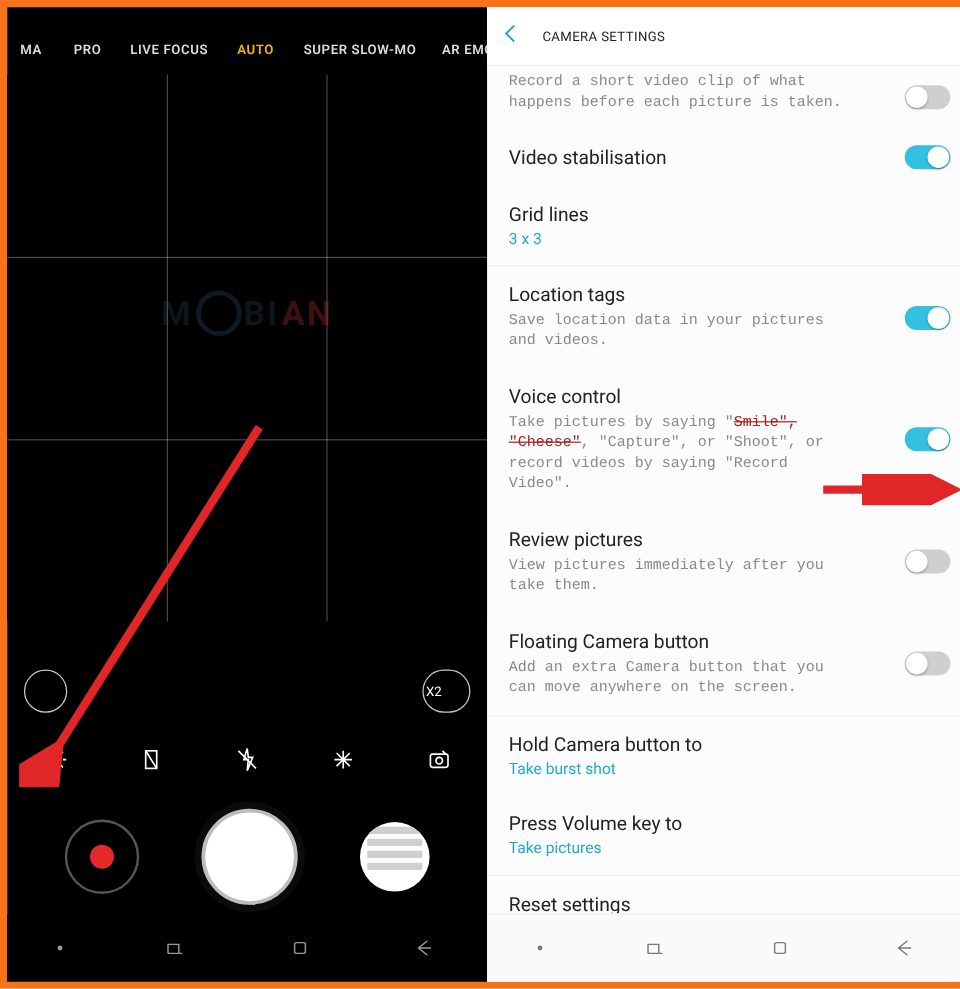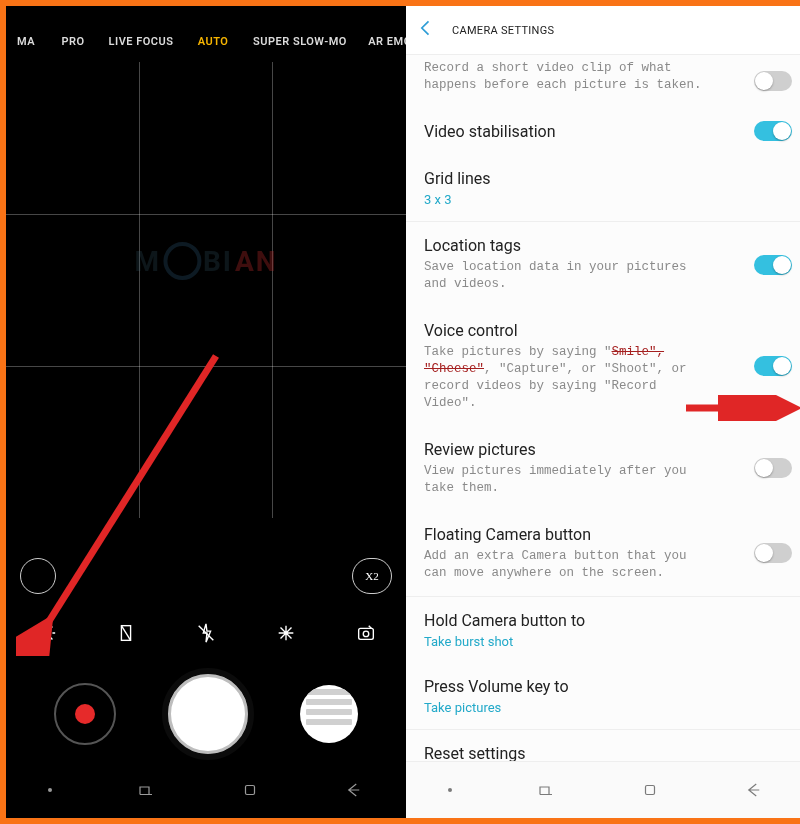--- a/index.html
+++ b/index.html
@@ -13,21 +13,21 @@
   .mode{flex:none;color:#dcdcdc;font-size:11px;font-weight:600;letter-spacing:.5px;text-align:center;}
   .mode.sel{color:#f7b500;}
   .viewf{position:absolute;left:0;top:56px;width:400px;height:456px;background:#000;}
   .gridline{position:absolute;background:rgba(255,255,255,.28);}
   .gl-v1{top:0;bottom:0;width:1px;left:133px;}
   .gl-v2{top:0;bottom:0;width:1px;left:266px;}
   .gl-h1{left:0;right:0;height:1px;top:152px;}
   .gl-h2{left:0;right:0;height:1px;top:304px;}
   .watermark{position:absolute;top:180px;left:50%;transform:translateX(-50%);color:rgba(60,100,120,.22);font-size:28px;font-weight:700;letter-spacing:2px;display:flex;align-items:center;gap:2px;}
   .watermark .ring{width:30px;height:30px;border:4px solid rgba(60,120,160,.22);border-radius:50%;display:inline-block;}
-  .pill{position:absolute;border:1px solid rgba(255,255,255,.8);border-radius:18px;color:#fff;font-size:11px;display:flex;align-items:center;justify-content:center;font-family:Liberation Serif, serif;}
+  .pill{position:absolute;border:1px solid rgba(255,255,255,.8);border-radius:18px;color:#fff;font-size:11px;display:flex;align-items:center;}
   .pill.swap{left:14px;top:552px;width:34px;height:34px;}
   .pill.x2{right:14px;top:552px;width:34px;height:34px;padding:0 2px;}
   .toolbar{position:absolute;left:0;right:0;top:604px;height:46px;display:flex;align-items:center;justify-content:space-around;}
   .tb-icon{width:22px;height:22px;display:flex;align-items:center;justify-content:center;color:#fff;}
   .tb-icon svg{width:22px;height:22px;stroke:#fff;fill:none;stroke-width:1.5;}
   .shutterrow{position:absolute;left:0;right:0;top:662px;display:flex;align-items:center;justify-content:center;gap:46px;}
   .rec{width:58px;height:58px;border-radius:50%;border:2px solid #555;display:flex;align-items:center;justify-content:center;}
   .rec .dot{width:20px;height:20px;background:#e62a2a;border-radius:50%;}
   .shutter{width:80px;height:80px;border-radius:50%;background:#fff;border:6px solid #0b0b0b;box-shadow:0 0 0 3px #bdbdbd inset;}
   .thumb{width:58px;height:58px;border-radius:50%;background:#fff;overflow:hidden;display:flex;flex-direction:column;}

